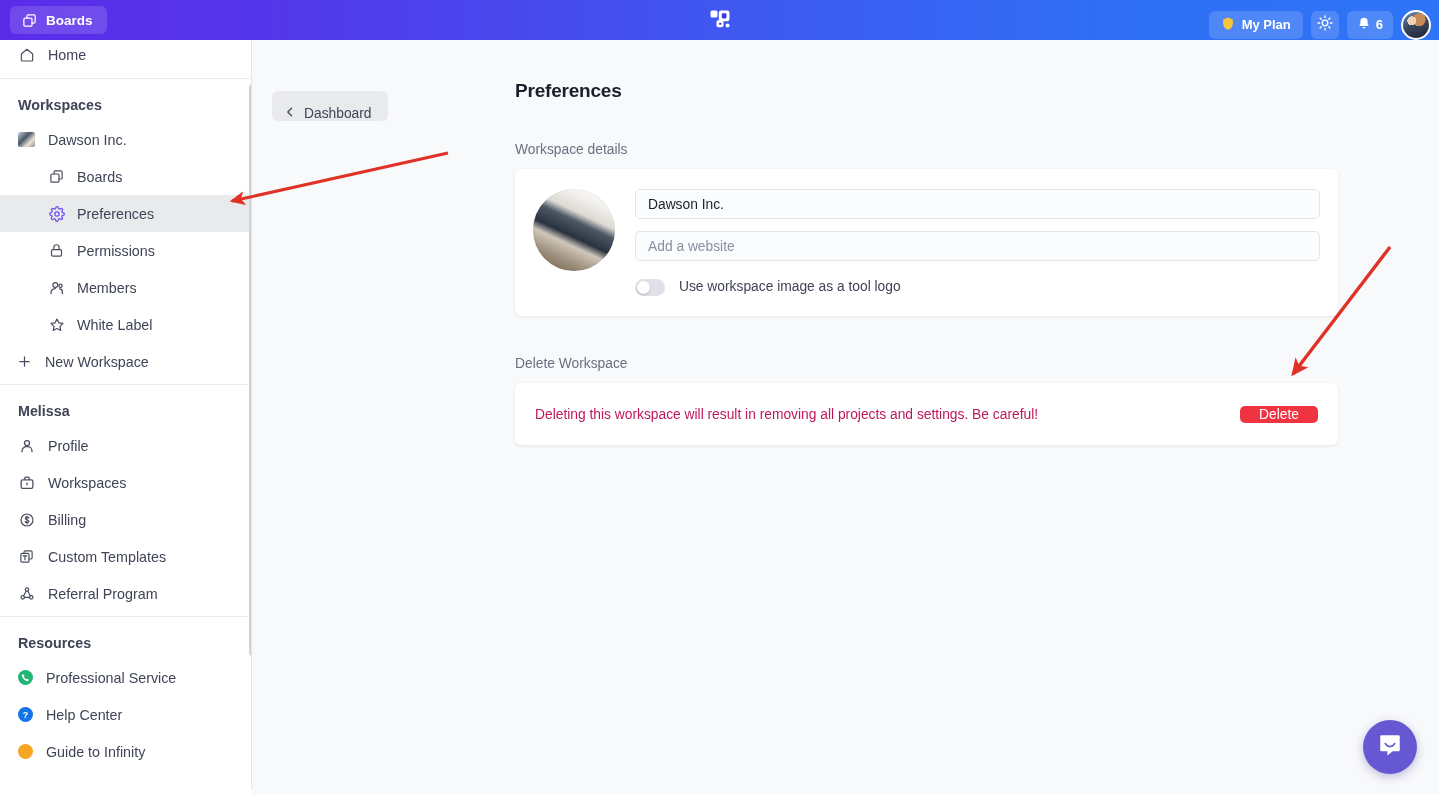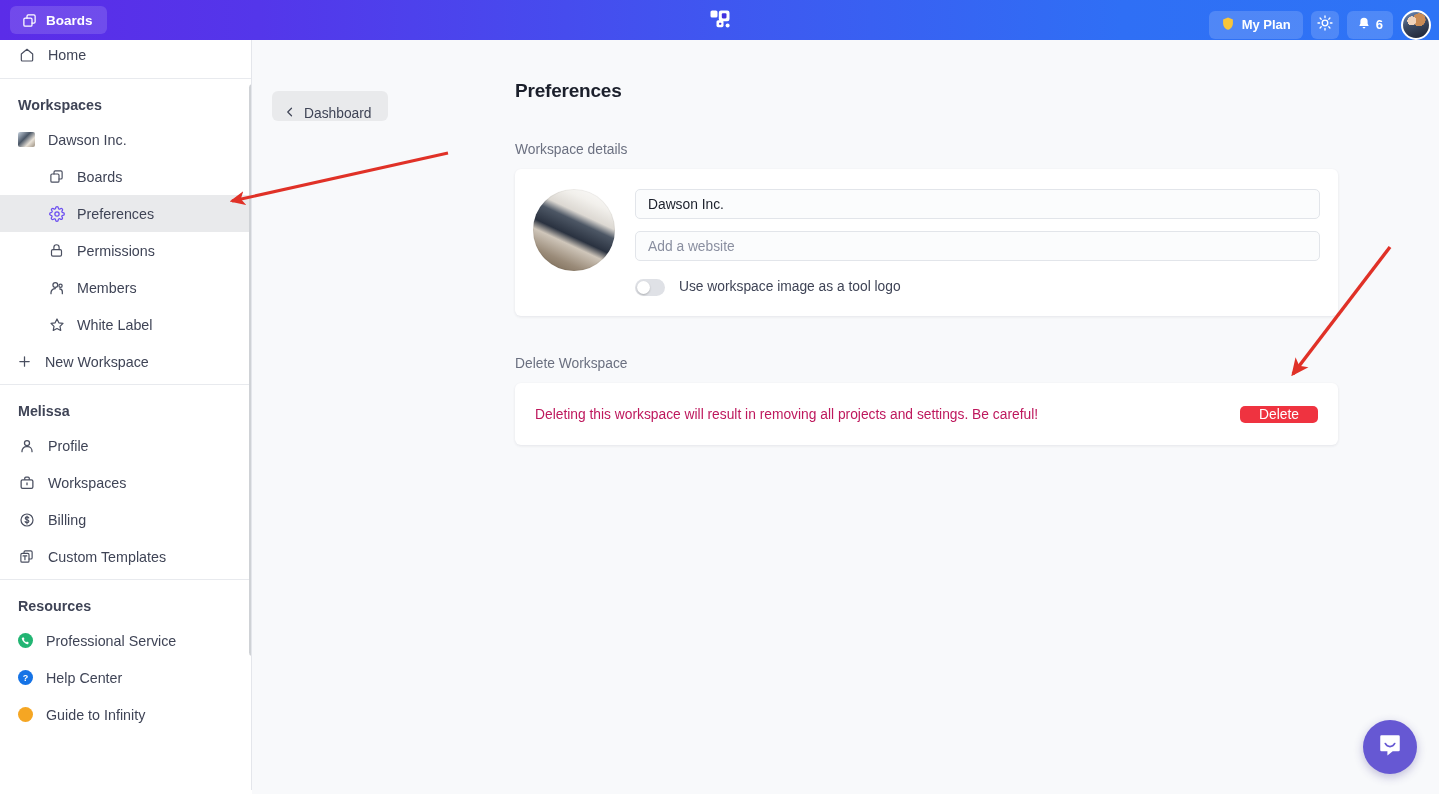--- a/index.html
+++ b/index.html
@@ -357,20 +357,31 @@
     <span class="sb-icon">
       <svg width="15" height="15" viewBox="0 0 24 24" fill="none" stroke="#4a4f60" stroke-width="1.9" stroke-linecap="round" stroke-linejoin="round">
           <rect x="3" y="7" width="13" height="14" rx="2"></rect>
           <path d="M6.5 11h6M9.5 11v6"></path>
           <path d="M8 7V5a2 2 0 0 1 2-2h9a2 2 0 0 1 2 2v9a2 2 0 0 1-2 2h-3"></path>
         </svg>
     </span>
     <span class="sb-label">Custom Templates</span>
   </div>
 
+  <div class="sb-row">
+    <span class="sb-icon">
+      <svg width="16" height="16" viewBox="0 0 24 24" fill="none" stroke="#4a4f60" stroke-width="1.8" stroke-linecap="round" stroke-linejoin="round">
+          <circle cx="12" cy="5.4" r="2.6"></circle>
+          <circle cx="5.6" cy="17" r="2.6"></circle>
+          <circle cx="18.4" cy="17" r="2.6"></circle>
+          <path d="M10.6 7.8 7 14.6M13.4 7.8 17 14.6M8.2 17h7.6"></path>
+        </svg>
+    </span>
+    <span class="sb-label">Referral Program</span>
+  </div>
 
   <div class="sb-divider"></div>
 
   <div class="sb-header">Resources</div>
 
   <div class="sb-row">
     <span class="dot-icon" style="background:#22b573;">
       <svg width="9" height="9" viewBox="0 0 24 24" fill="#ffffff">
           <path d="M6.6 3.5 9.4 8l-2 2.1a13 13 0 0 0 6.5 6.5l2.1-2 4.5 2.8-1 3.2a2 2 0 0 1-2.2 1.3C10.5 20.7 3.3 13.5 2.1 6.7A2 2 0 0 1 3.4 4.5z"></path>
         </svg>

